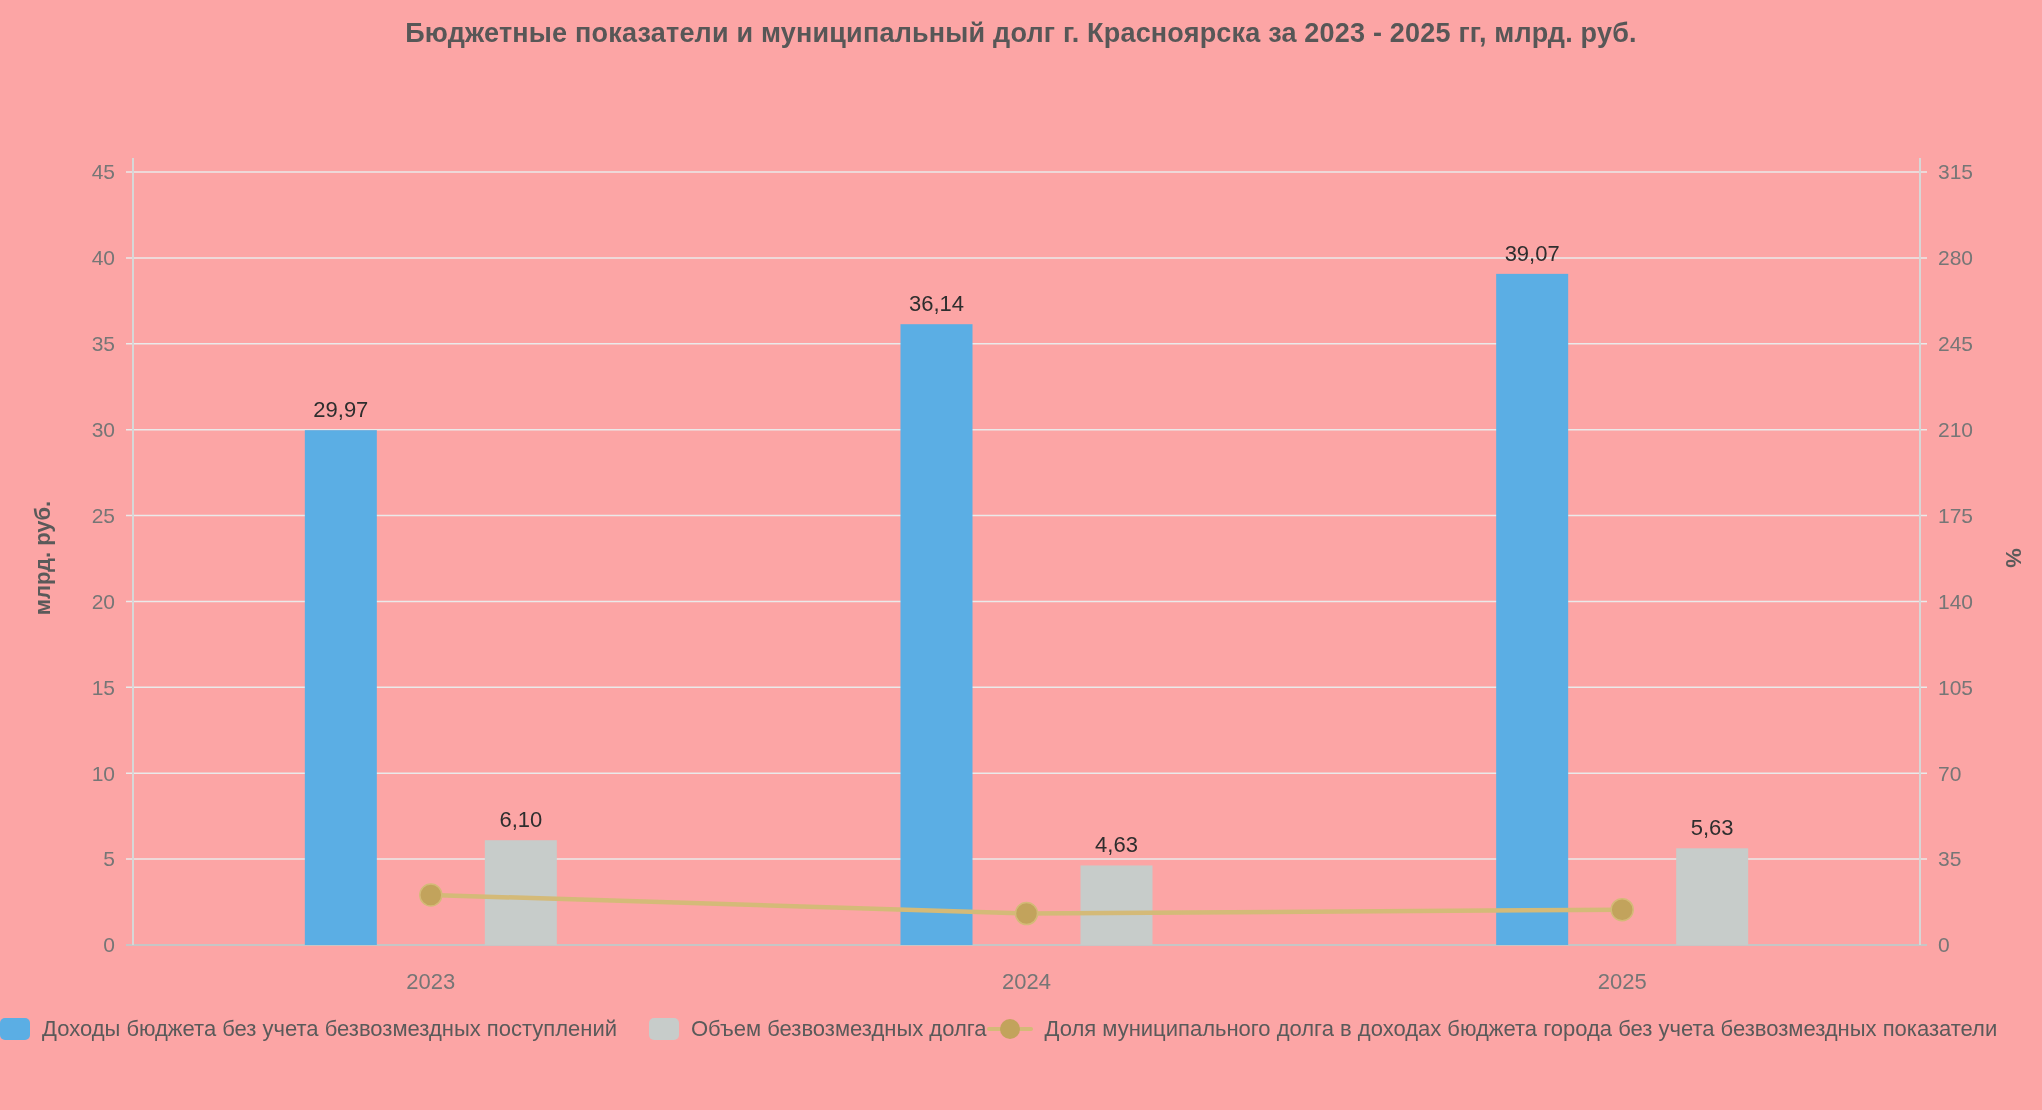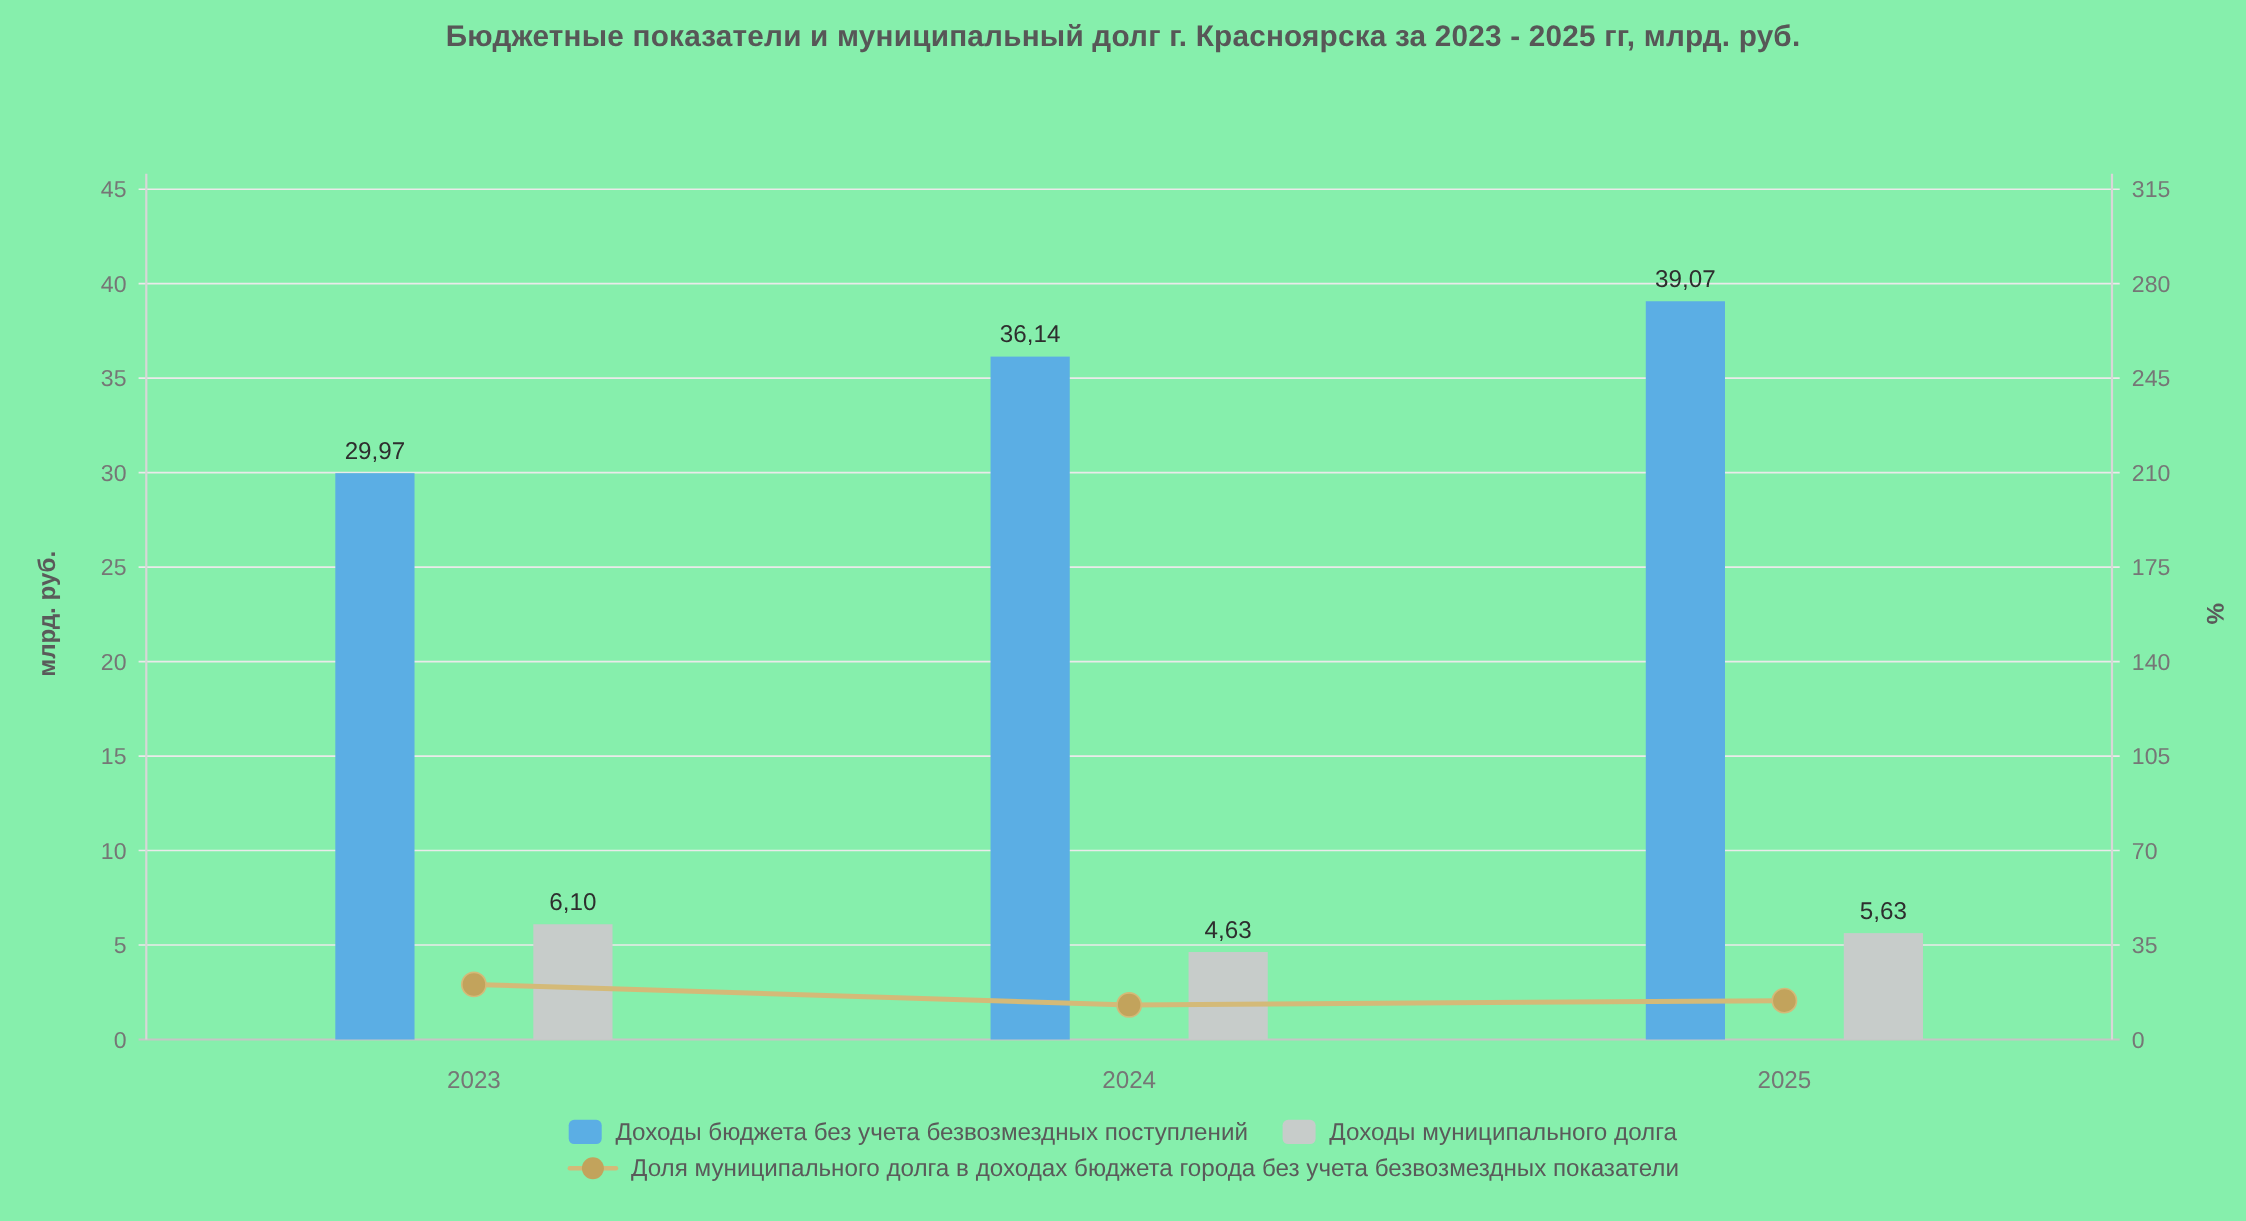--- a/index.html
+++ b/index.html
@@ -1,34 +1,34 @@
 <!DOCTYPE html>
 <html><head>
 <meta charset="utf-8">
 <style>
   html,body{margin:0;padding:0;background:#fff;}
   .page{
     position:relative;
     width:2042px;height:1110px;
-    background:#86efac;
+    background:#fca5a5;
     font-family:"Liberation Sans","DejaVu Sans",sans-serif;
     overflow:hidden;
   }
   .chart-title{
     position:absolute;top:18px;left:0;right:0;
     margin:0;
     text-align:center;
     font-size:27px;font-weight:700;
     color:#575757;
     letter-spacing:0.2px;
   }
   svg.plot{position:absolute;top:100px;left:0;}
   .legend{
     position:absolute;left:0;right:0;top:1016px;
-    display:flex;flex-direction:column;align-items:center;row-gap:7px;
+    display:flex;flex-direction:row;align-items:center;row-gap:7px;
   }
   .legend-row{display:flex;align-items:center;column-gap:32px;}
   .legend-item{display:flex;align-items:center;column-gap:12px;cursor:pointer;}
   .legend-label{font-size:22px;color:#5a5a5a;white-space:nowrap;}
   .swatch{display:inline-block;width:30px;height:22px;border-radius:5px;}
   .line-marker{position:relative;display:inline-block;width:46px;height:22px;}
   .line-marker .lm-line{position:absolute;left:0;right:0;top:9px;height:4px;border-radius:2px;}
   .line-marker .lm-dot{position:absolute;left:13px;top:1px;width:20px;height:20px;border-radius:50%;}
 </style>
 </head>
@@ -94,21 +94,21 @@
     </svg>
 
   <div class="legend">
     <div class="legend-row">
       <div class="legend-item">
         <span class="swatch" id="sw-revenue" style="background: rgb(91, 174, 228);"></span>
         <span class="legend-label">Доходы бюджета без учета безвозмездных поступлений</span>
       </div>
       <div class="legend-item">
         <span class="swatch" id="sw-debt" style="background: rgb(199, 204, 202);"></span>
-        <span class="legend-label">Доходы муниципального долга</span>
+        <span class="legend-label">Объем безвозмездных долга</span>
       </div>
     </div>
     <div class="legend-row">
       <div class="legend-item">
         <span class="line-marker" id="sw-ratio">
           <i class="lm-line" style="background: rgb(212, 186, 120);"></i>
           <i class="lm-dot" style="background: rgb(194, 163, 92);"></i>
         </span>
         <span class="legend-label">Доля муниципального долга в доходах бюджета города без учета безвозмездных показатели</span>
       </div>

